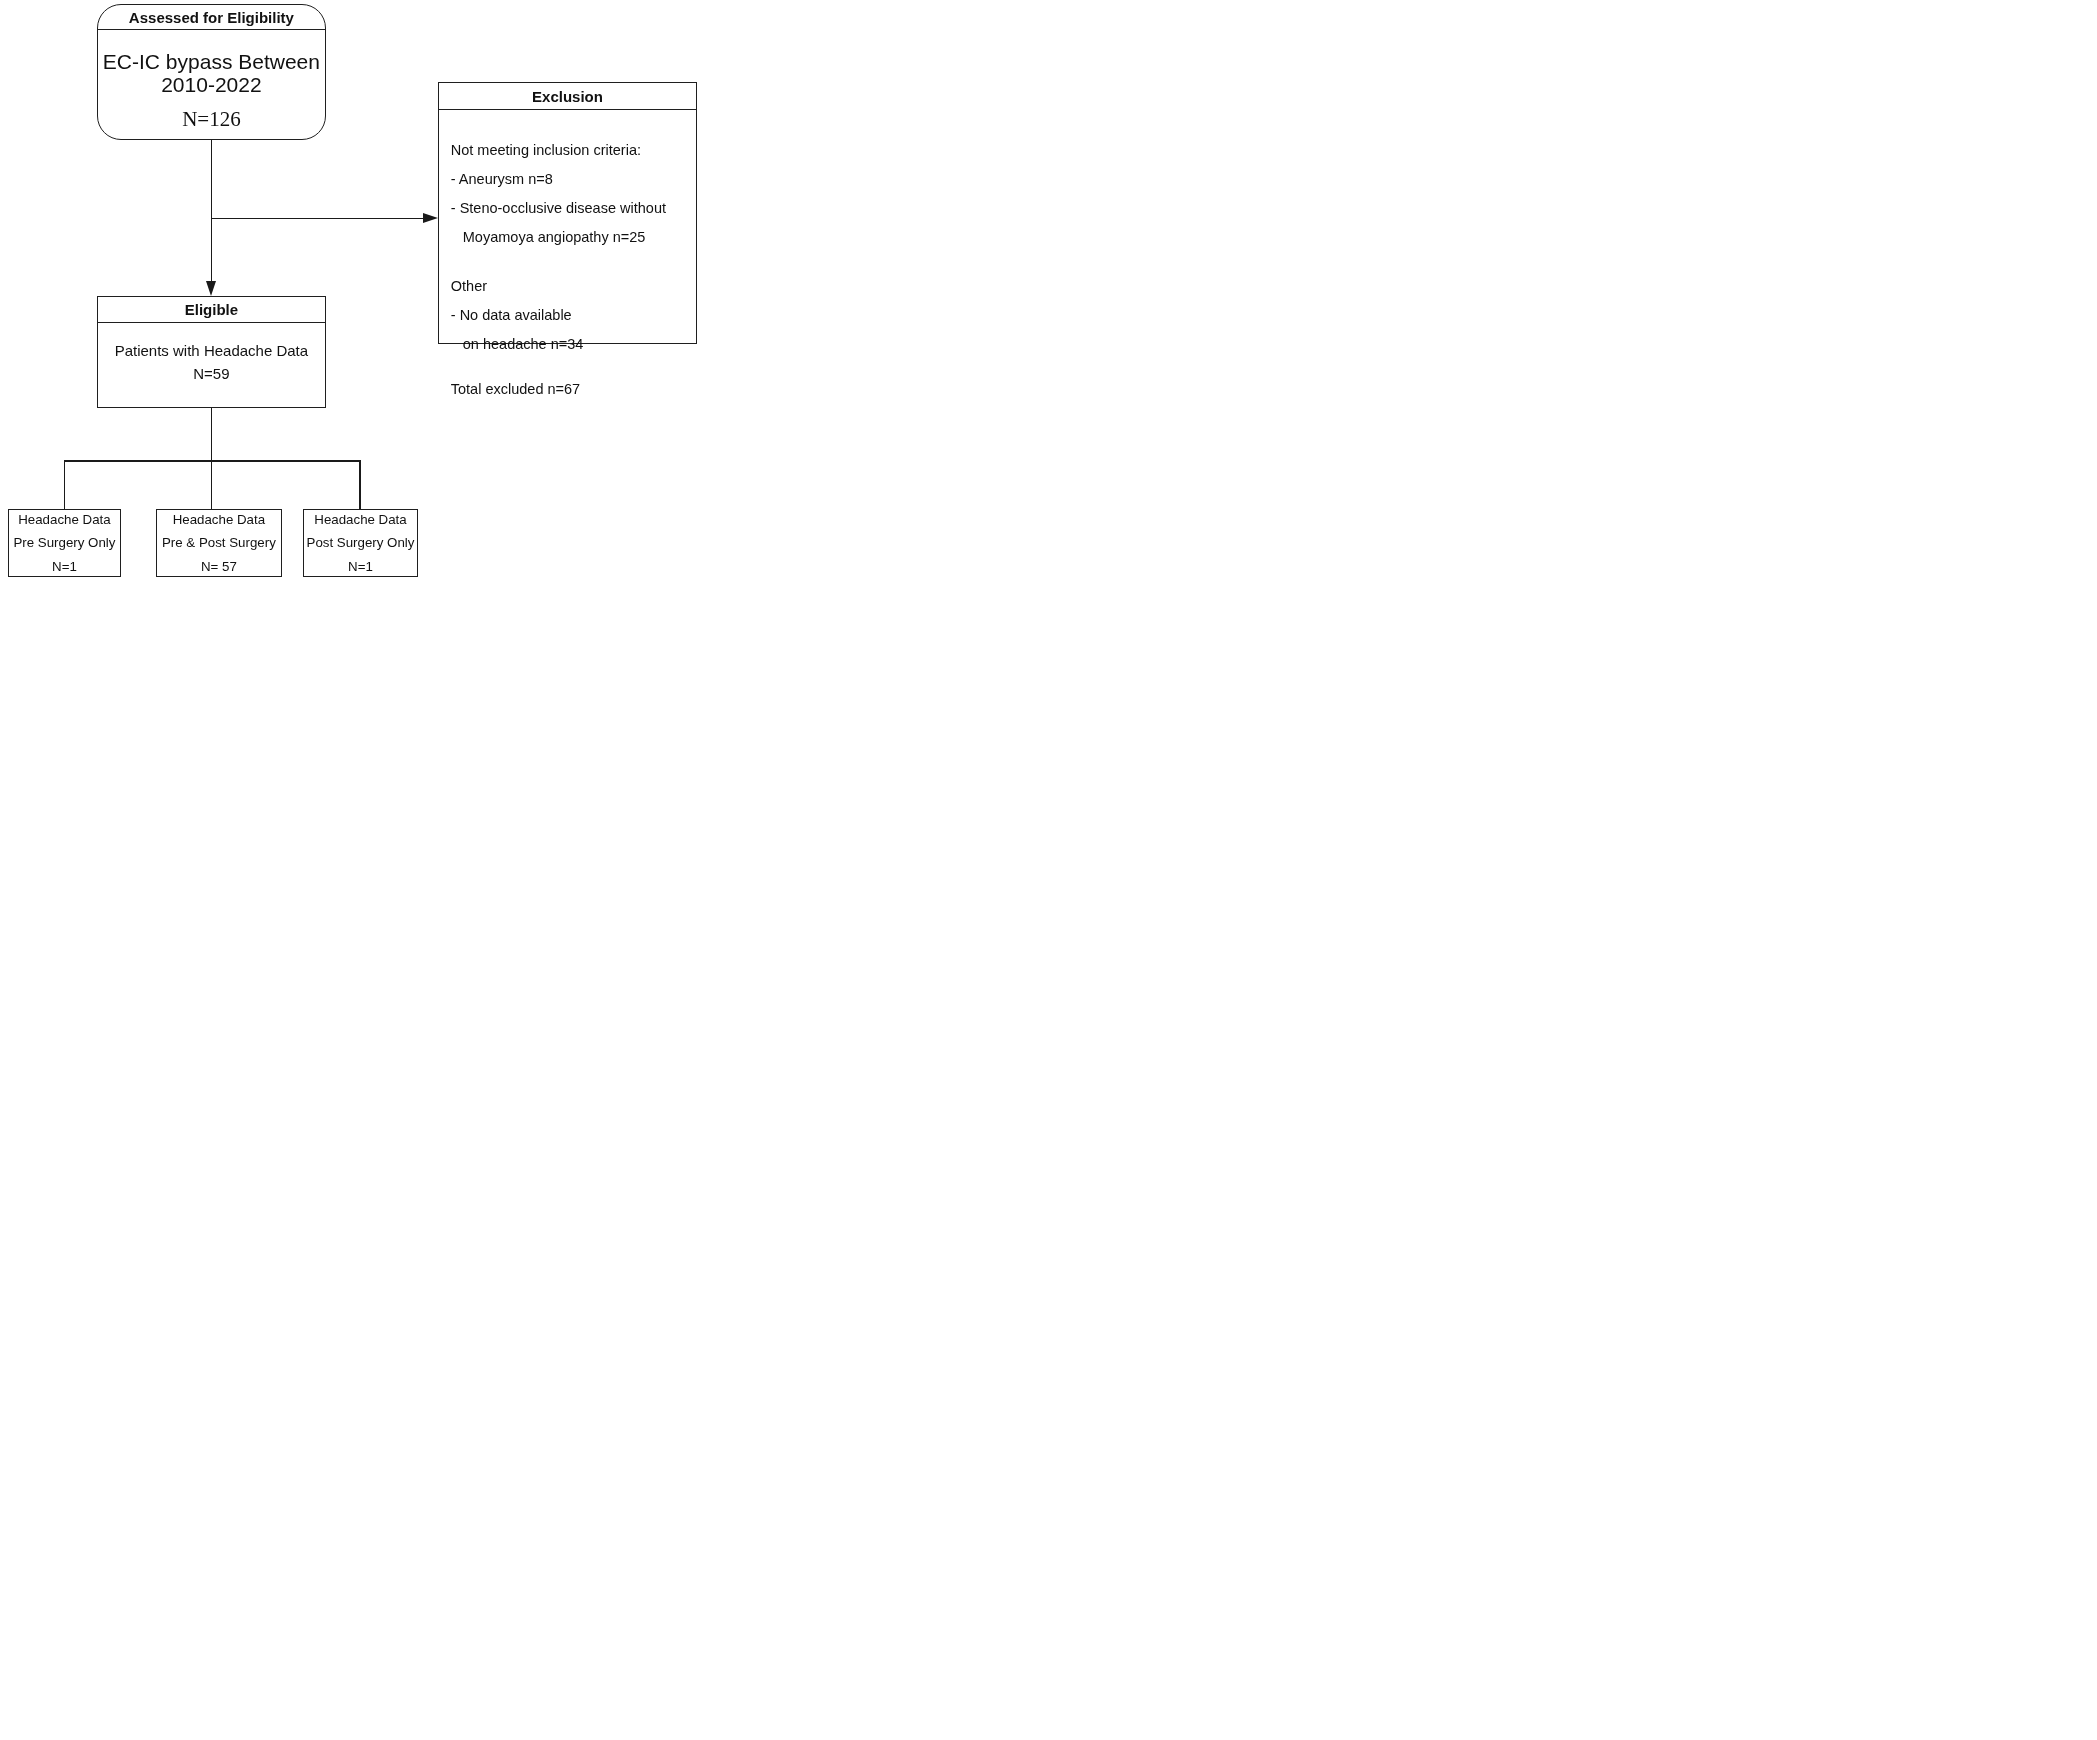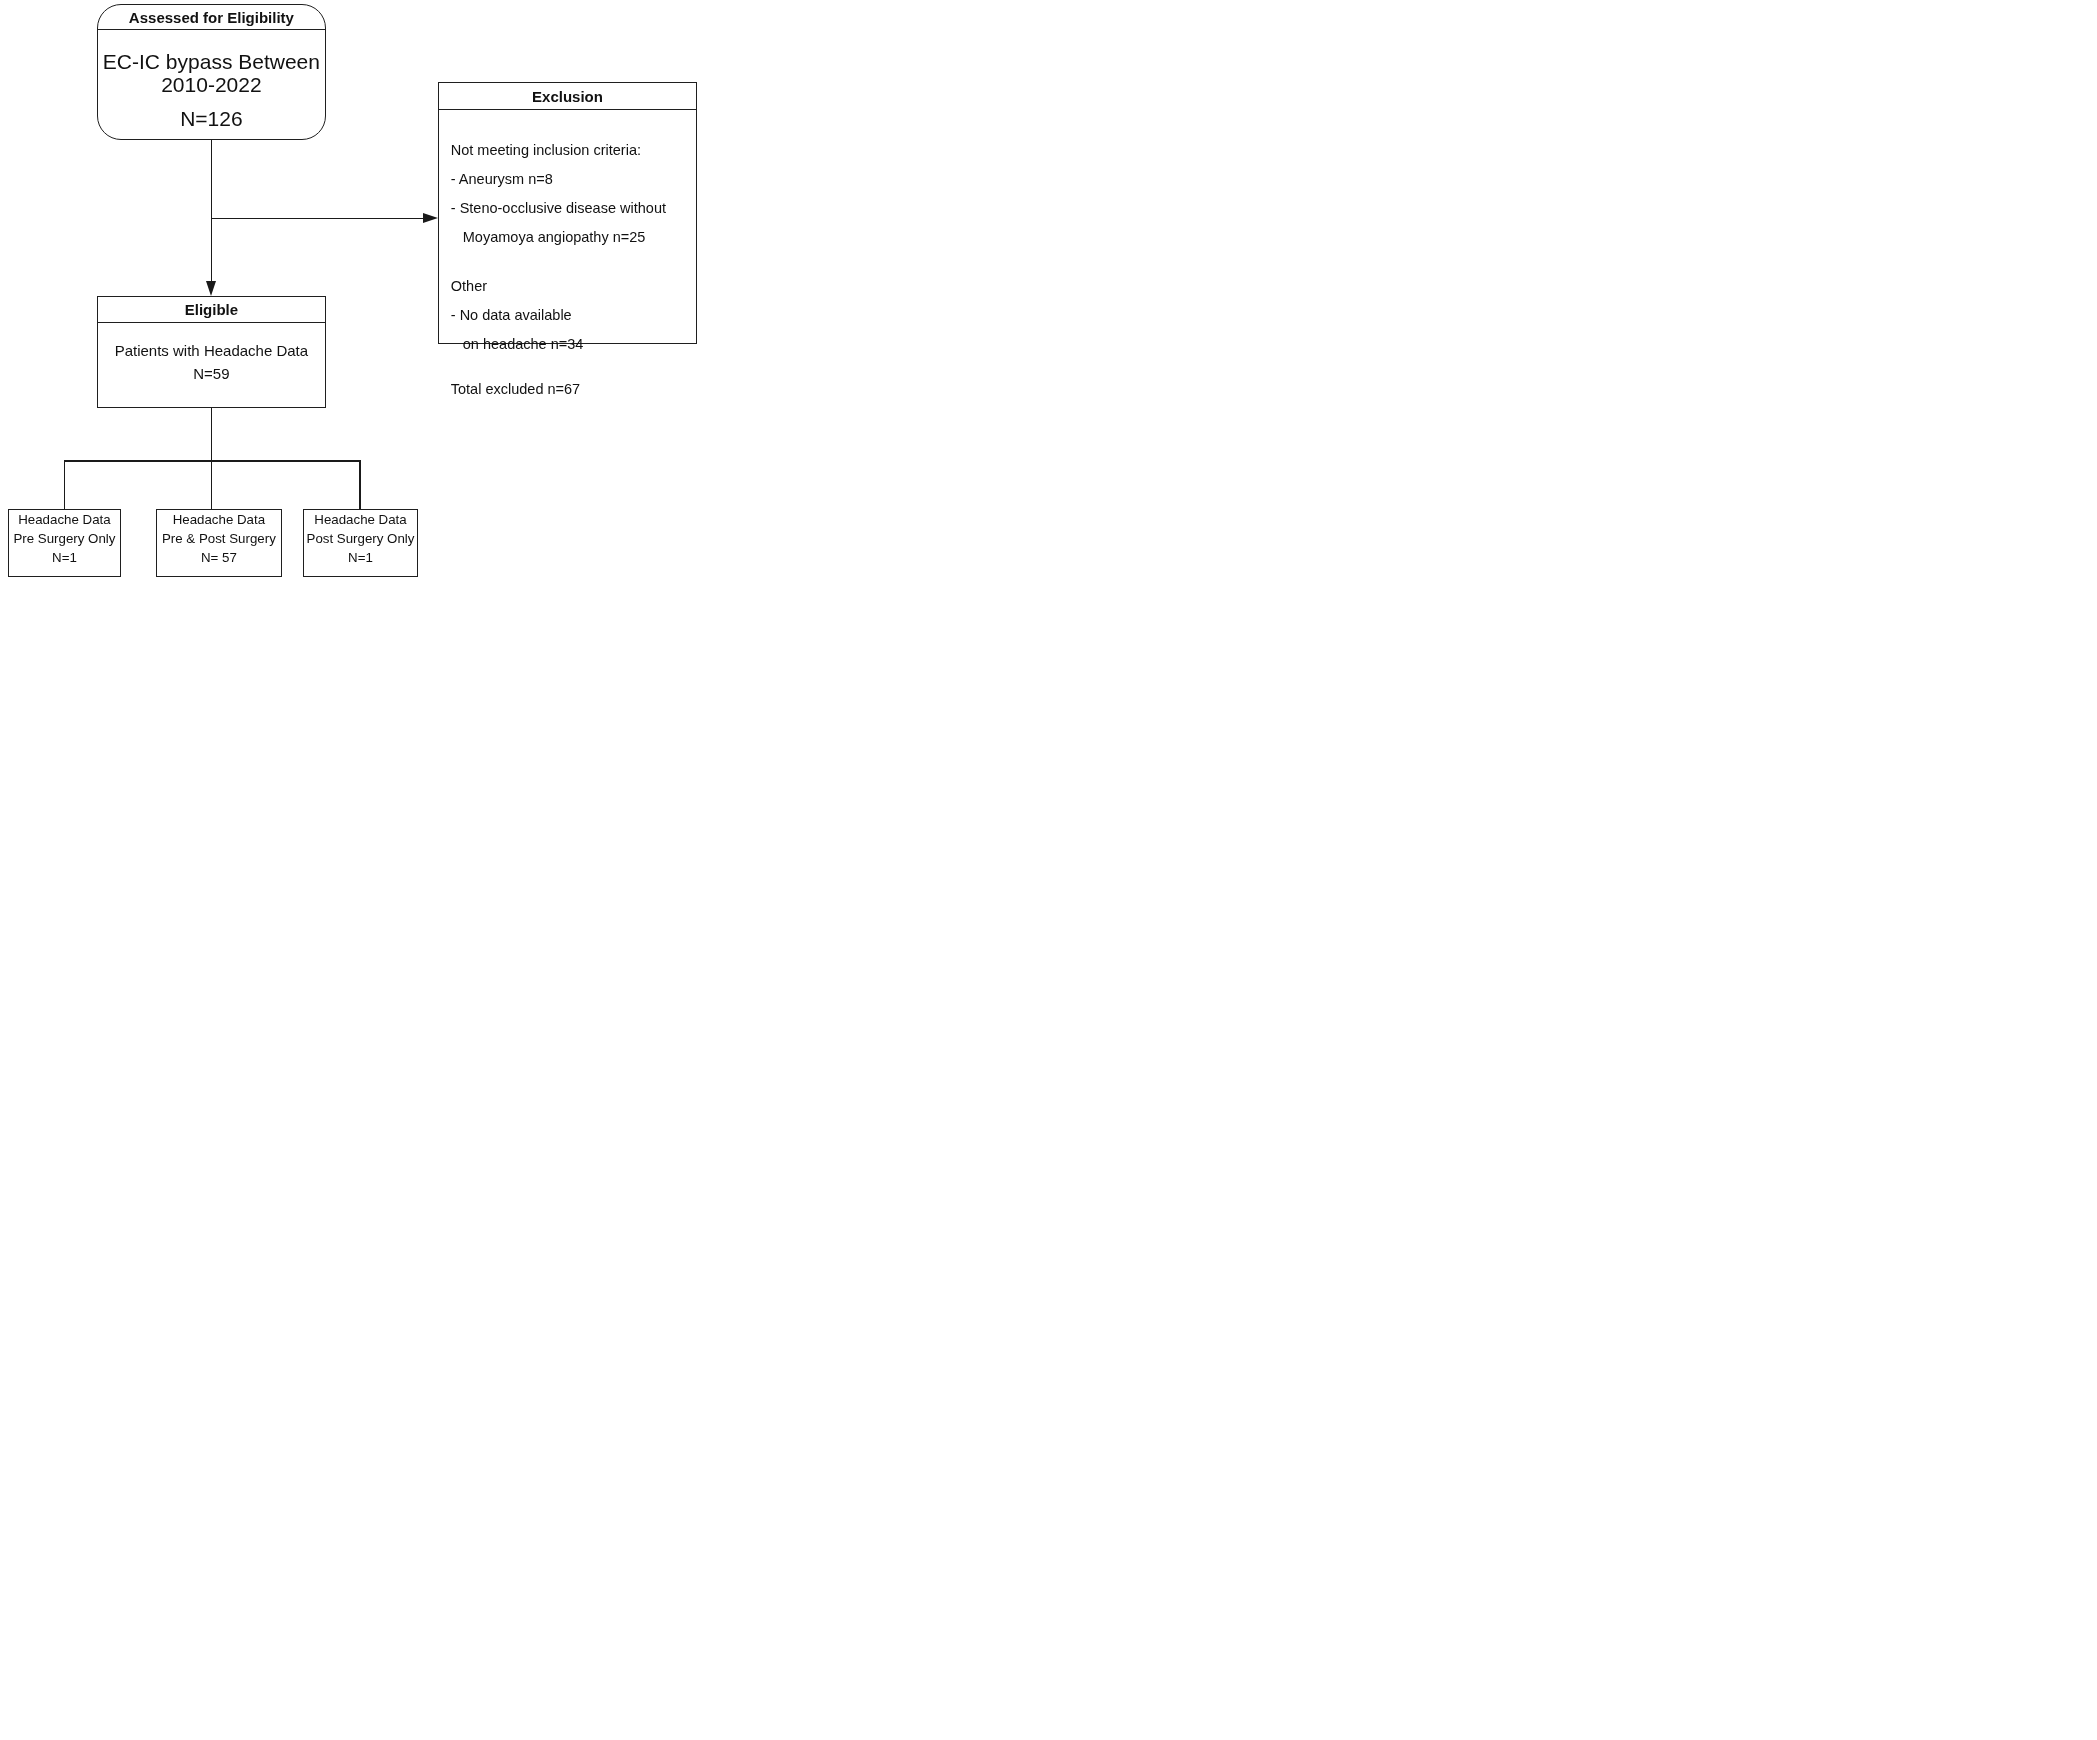--- a/index.html
+++ b/index.html
@@ -45,21 +45,21 @@
   
   .assessed { left: 13.91%; top: 0.73%; width: 32.67%; height: 23.43%; border-radius: 24px; }
   .assessed .box-header { height: 25px; }
   .assessed .box-body {
     align-items: center;
     padding-top: 21px;
     font-size: 21px;
     line-height: 22.4px;
     text-align: center;
   }
-  .assessed .n-line { margin-top: 11.5px; }
+  .assessed .n-line { margin-top: 11.5px; font-family: Liberation Serif, serif; }
 
   
   .exclusion { left: 62.63%; top: 14.19%; width: 37.11%; height: 45.10%; }
   .exclusion .box-header { height: 27px; }
   .exclusion .box-body {
     padding: 30px 2.4px 0 12px;
     font-size: 14.5px;
     line-height: 21px;
     text-align: left;
     white-space: nowrap;
@@ -86,21 +86,21 @@
     top: 87.62%;
     height: 11.65%;
     align-items: center;
     justify-content: center;
     text-align: center;
     font-size: 13.3px;
     line-height: 19px;
   }
   .outcome .box-body {
     align-items: center;
-    justify-content: flex-start;
+    justify-content: space-between;
   }
   .outcome-1 { left: 1.18%;  width: 16.08%; }
   .outcome-2 { left: 22.28%; width: 18.07%; }
   .outcome-3 { left: 43.35%; width: 16.45%; }
 
   
   .connector { position: absolute; background: #1a1a1a; }
   .line-v { width: 1.2px; }
   .line-h { height: 1.2px; }
 

